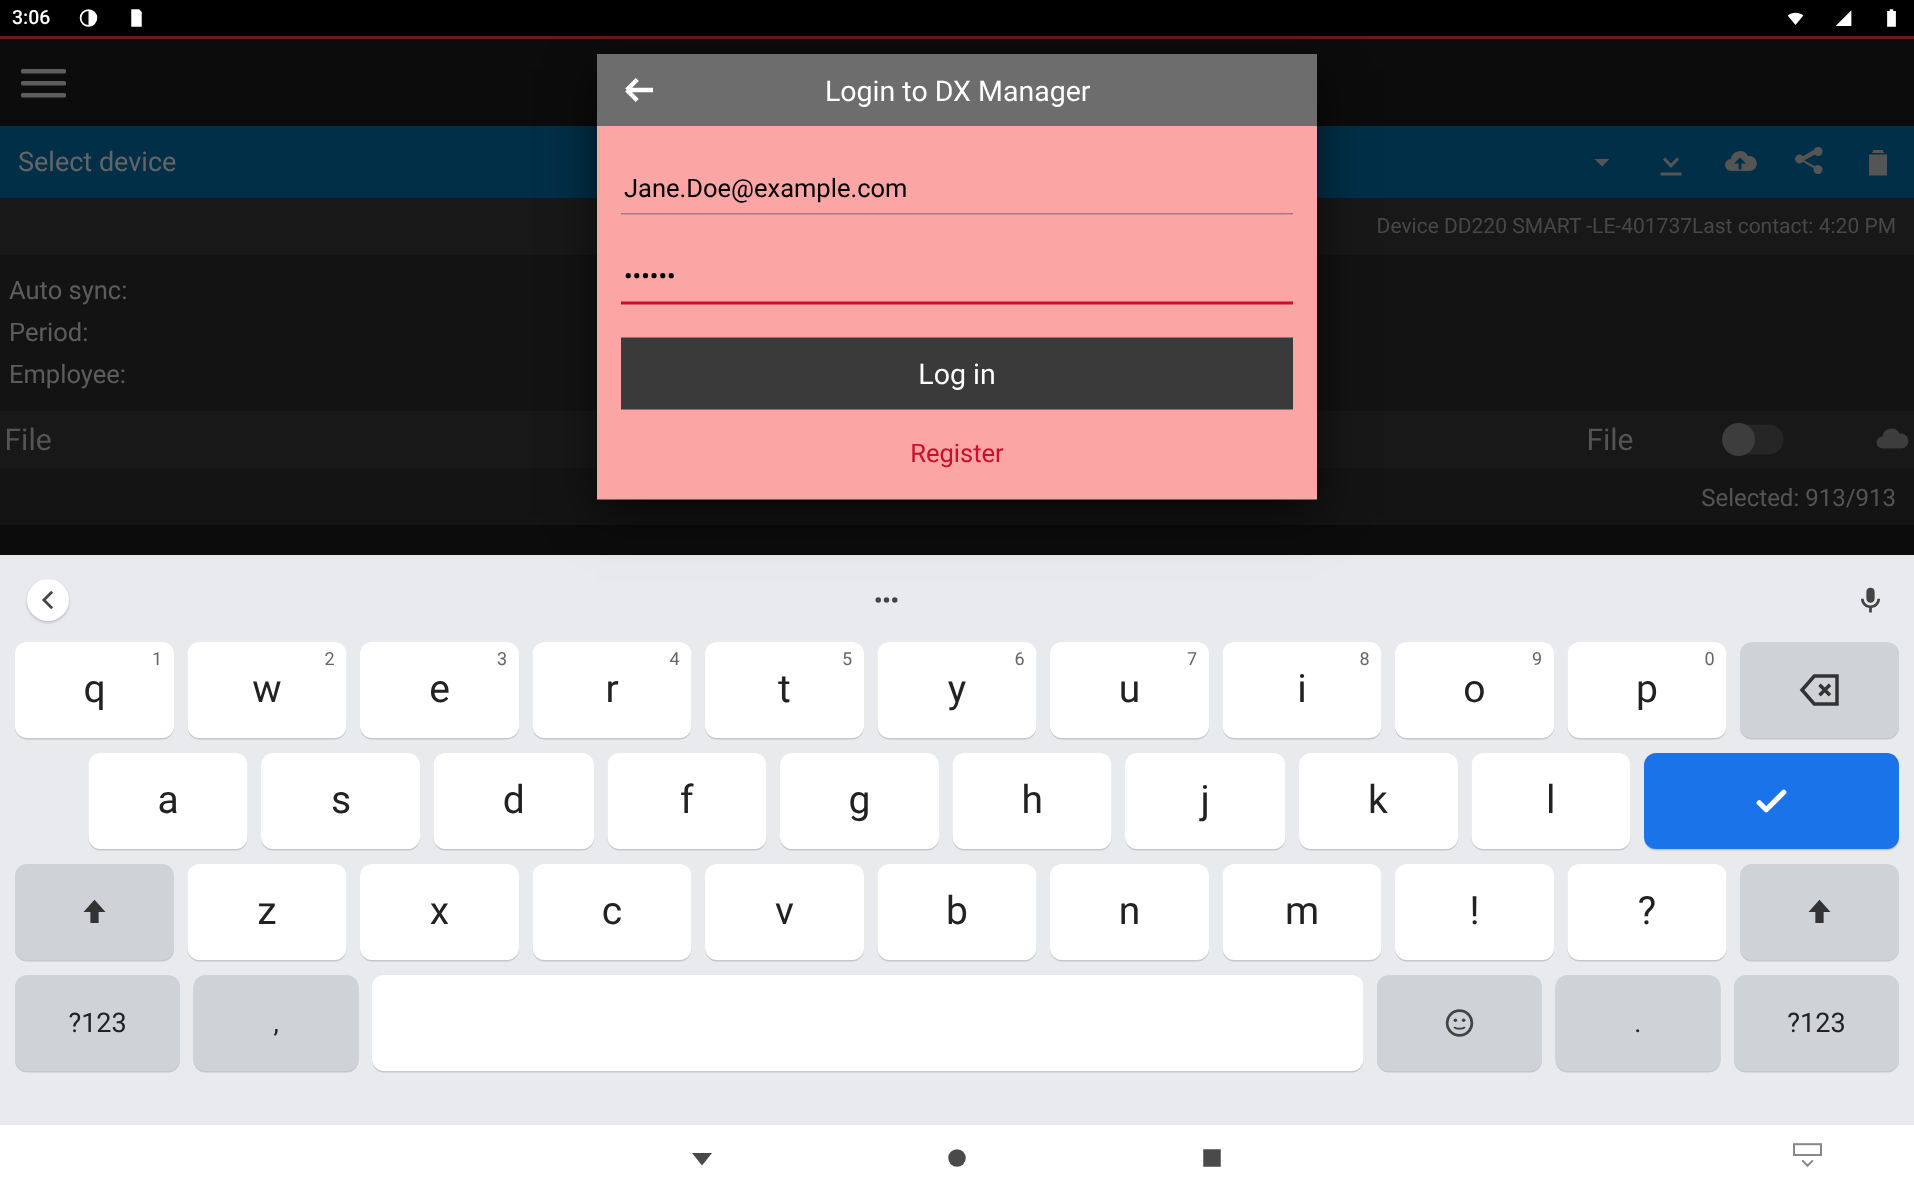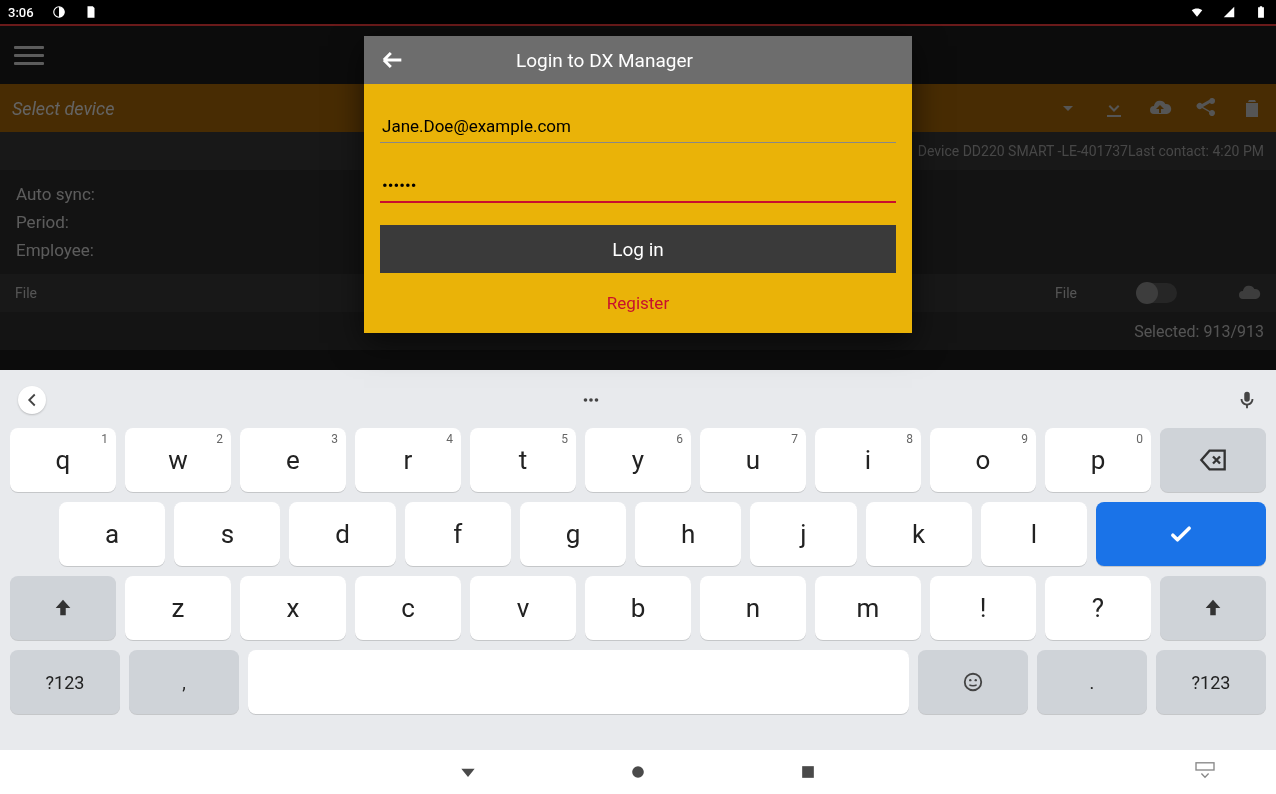--- a/index.html
+++ b/index.html
@@ -25,45 +25,45 @@
   .scrim {
     position:absolute; inset:0; background:rgba(0,0,0,.55);
   }
   .app-toolbar {
     height:58px; display:flex; align-items:center; padding:0 14px;
   }
   .hamburger { width:30px; height:30px; display:flex; flex-direction:column; justify-content:center; gap:5px; }
   .hamburger span { height:3px; background:#ccc; border-radius:1px; }
 
   .select-row {
-    height:48px; background:#a16207; display:flex; align-items:center;
-    padding:16px 12px; color:#ddd; font-size:18px; justify-content:space-between;font-style:italic;
+    height:48px; background:#0369a1; display:flex; align-items:center;
+    padding:16px 12px; color:#ddd; font-size:18px; justify-content:space-between;
   }
   .select-row .icons { display:flex; gap:22px; align-items:center; }
   .select-row svg { width:24px; height:24px; fill:#bdbdbd; }
 
   .device-line {
     height:38px; background:#353535; color:#9e9e9e; font-size:14px;
     display:flex; align-items:center; justify-content:flex-end; padding:0 12px;
   }
-  .info-block { padding:10px 16px; font-size:17px; color:#ccc; line-height:1.65; background:#2a2a2a;}
+  .info-block { padding:10px 6px; font-size:17px; color:#ccc; line-height:1.65; background:#2a2a2a;}
   .file-header {
-    height:38px; background:#353535; color:#bbb; font-size:14px;
-    display:flex; align-items:center; padding:0 15px; justify-content:space-between;
+    height:38px; background:#353535; color:#bbb; font-size:20px;
+    display:flex; align-items:center; padding:0 3px; justify-content:space-between;
   }
   .file-header .right { display:flex; align-items:center; gap:60px; }
   .toggle { width:40px; height:20px; background:#555; border-radius:10px; position:relative; }
   .toggle::after { content:""; width:22px; height:22px; background:#888; border-radius:50%; position:absolute; left:-1px; top:-1px; }
   .cloud-check { width:24px; height:24px; fill:#888; }
   .selected-line { height:38px; background:#2e2e2e; color:#bbb; font-size:16px; display:flex; align-items:center; justify-content:flex-end; padding:0 12px;}
 
   
   .dialog {
     position:absolute; top:36px; left:50%; transform:translateX(-50%);
-    width:548px; background:#eab308; box-shadow:0 10px 30px rgba(0,0,0,.6);
+    width:480px; background:#fca5a5; box-shadow:0 10px 30px rgba(0,0,0,.6);
     z-index:30;
   }
   .dialog-titlebar {
     height:48px; background:#6d6d6d; color:#fff; display:flex; align-items:center;
     padding:0 14px; font-size:19px;
   }
   .dialog-titlebar .back { width:28px; height:28px; margin-right:110px; }
   .dialog-titlebar .back svg { width:28px; height:28px; stroke:#fff; fill:none; stroke-width:2.5;}
   .dialog-body { padding:12px 16px 14px; }
   .tf { position:relative; margin:10px 0 22px; }

